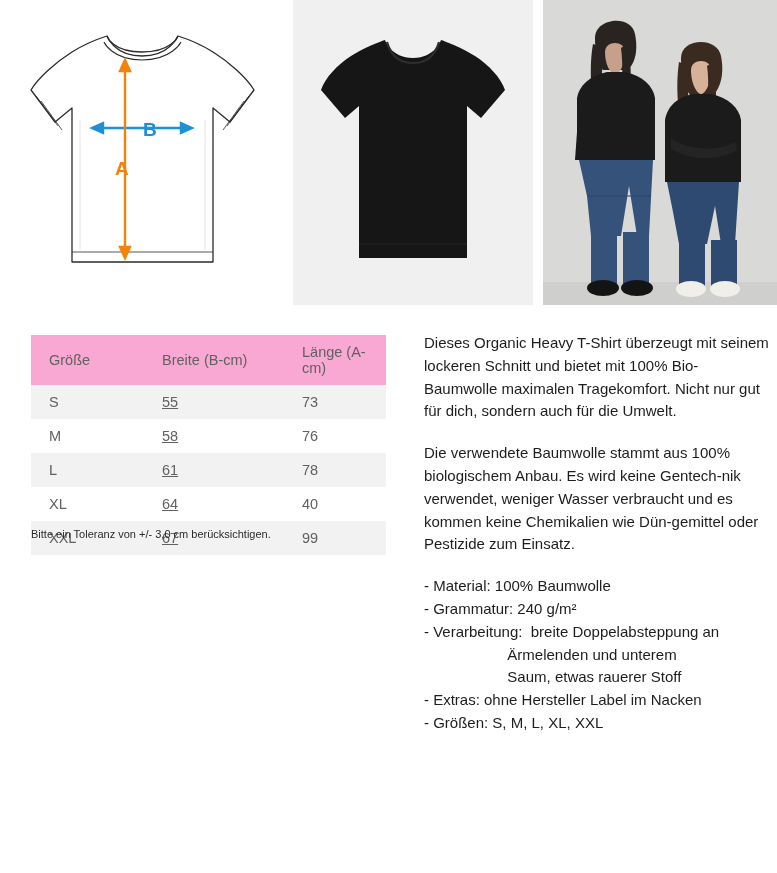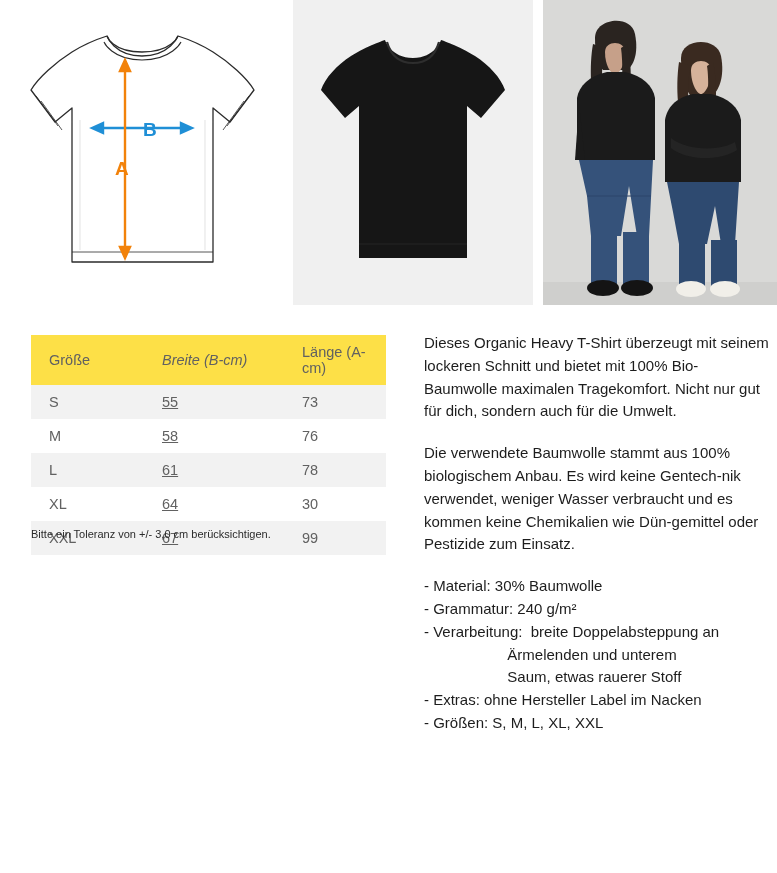--- a/index.html
+++ b/index.html
@@ -53,24 +53,24 @@
   table.size-table td {
     text-align: left;
     padding: 9px 0 9px 18px;
     font-weight: normal;
     color: #616161;
   }
   table.size-table th { color: #616161; }
   table.size-table td:nth-child(1) { width: 113px; }
   table.size-table td:nth-child(2) { width: 140px; text-decoration: underline; }
   table.size-table th:nth-child(1) { width: 113px; }
-  table.size-table th:nth-child(2) { width: 140px; font-style: italic; }
+  table.size-table th:nth-child(2) { width: 140px; }
   table.size-table tbody tr:nth-child(odd) { background: #f2f2f2; }
   table.size-table tbody tr:nth-child(even) { background: #ffffff; }
-  table.size-table thead tr { background: #fde047; }
+  table.size-table thead tr { background: #f9a8d4; }
 
   .tolerance {
     position: absolute;
     left: 31px;
     top: 528px;
     font-size: 11px;
     color: #2b2b2b;
   }
 
   
@@ -198,38 +198,38 @@
           <td>76</td>
         </tr>
         <tr>
           <td>L</td>
           <td>61</td>
           <td>78</td>
         </tr>
         <tr>
           <td>XL</td>
           <td>64</td>
-          <td>30</td>
+          <td>40</td>
         </tr>
         <tr>
           <td>XXL</td>
           <td>67</td>
           <td>99</td>
         </tr>
       </tbody>
     </table>
   </div>
 
   <div class="tolerance">Bitte ein Toleranz von +/- 3,0 cm berücksichtigen.</div>
 
   <div class="description">
     <p>Dieses Organic Heavy T-Shirt überzeugt mit seinem lockeren Schnitt und bietet mit 100% Bio-Baumwolle maximalen Tragekomfort. Nicht nur gut für dich, sondern auch für die Umwelt.</p>
     <p>Die verwendete Baumwolle stammt aus 100% biologischem Anbau. Es wird keine Gentech-nik verwendet, weniger Wasser verbraucht und es kommen keine Chemikalien wie Dün-gemittel oder Pestizide zum Einsatz.</p>
     <div class="spec-list">
-      <div class="spec-line">- Material: 30% Baumwolle</div>
+      <div class="spec-line">- Material: 100% Baumwolle</div>
       <div class="spec-line">- Grammatur: 240 g/m²</div>
       <div class="spec-line">- Verarbeitung:  breite Doppelabsteppung an
                     Ärmelenden und unterem
                     Saum, etwas rauerer Stoff</div>
       <div class="spec-line">- Extras: ohne Hersteller Label im Nacken</div>
       <div class="spec-line">- Größen: S, M, L, XL, XXL</div>
     </div>
   </div>
 
 </div>

